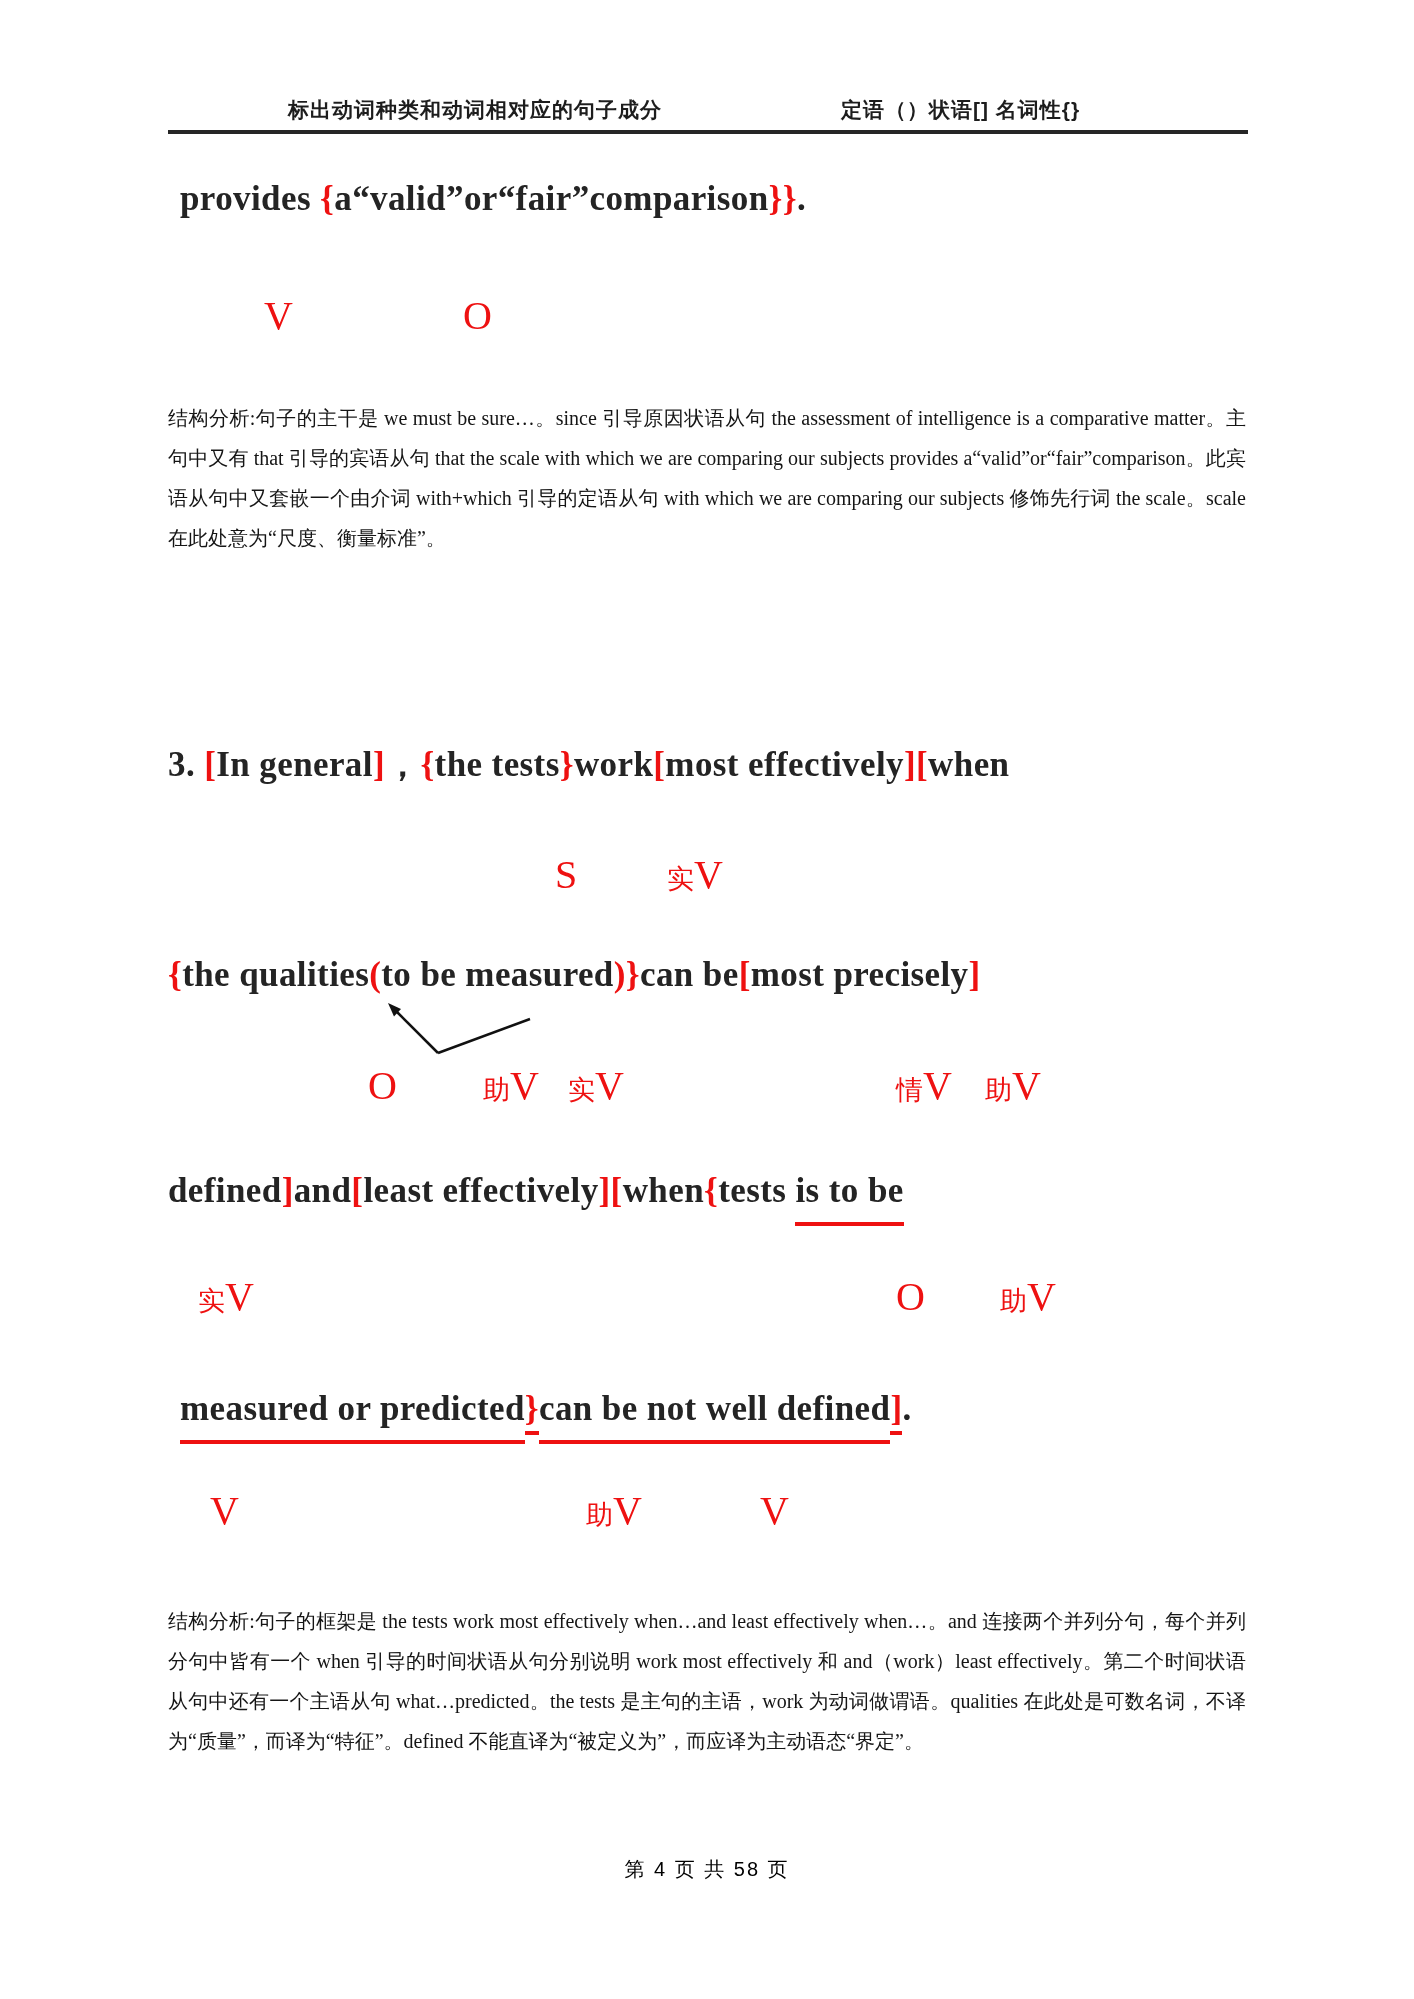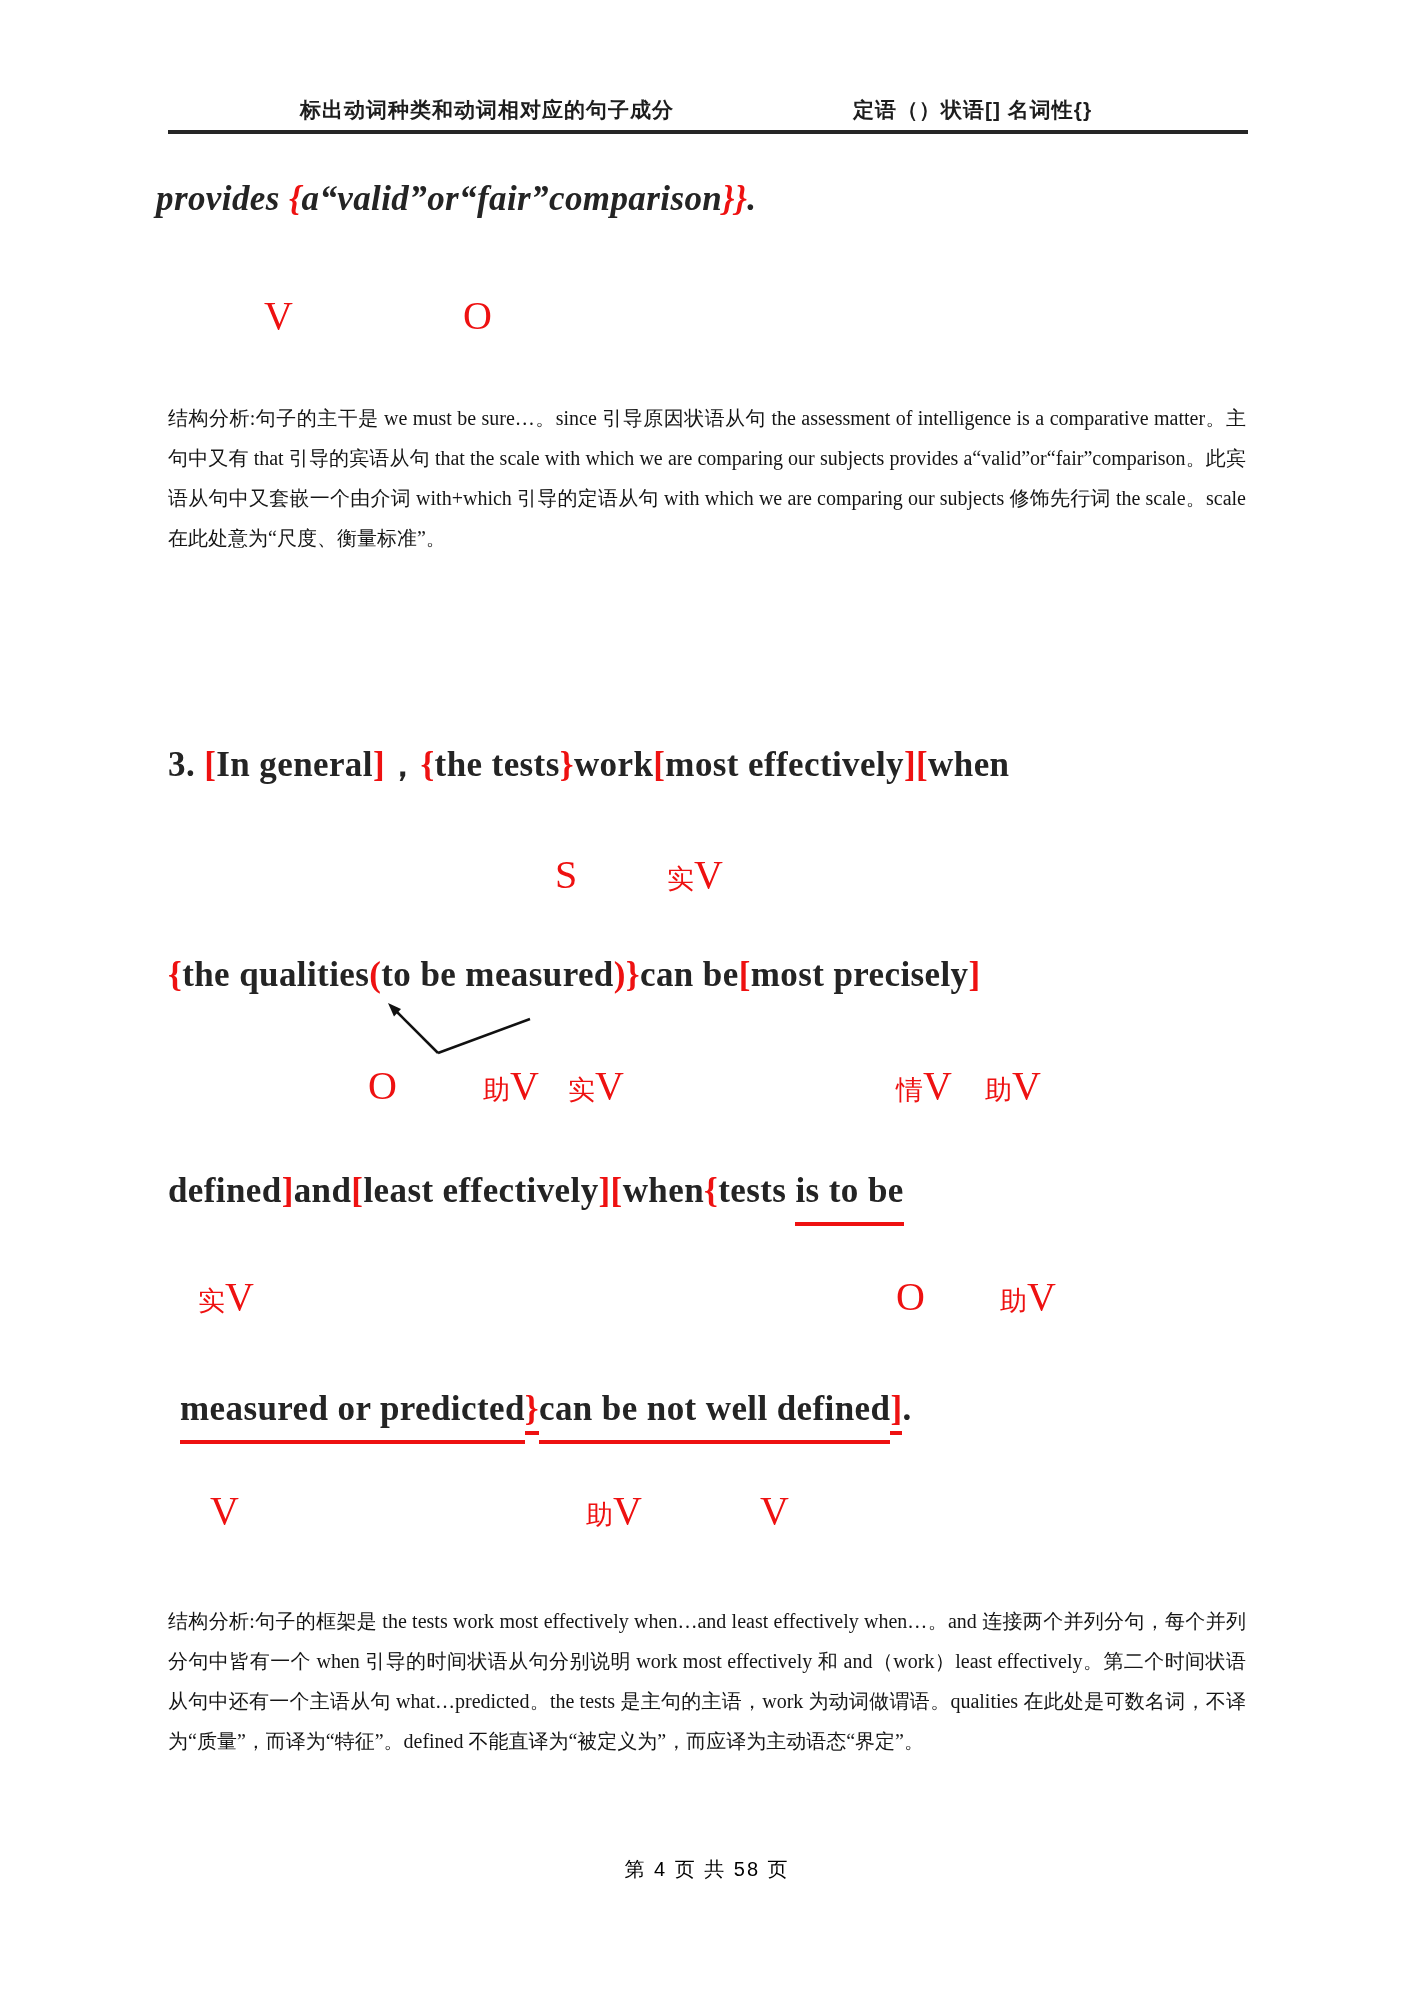--- a/index.html
+++ b/index.html
@@ -1,21 +1,21 @@
 <!DOCTYPE html>
 <html style="--red: #ee1111; --text: #242424;"><head>
 <meta charset="utf-8">
 <style>
   * { margin:0; padding:0; box-sizing:border-box; }
   html,body { background:#ffffff; }
   body { font-family:"Liberation Serif","DejaVu Serif",serif; }
   .page { position:relative; width:1414px; height:1999px; background:#fff; overflow:hidden; margin:0 auto; }
 
   .hdr { position:absolute; font-family:"Liberation Sans","DejaVu Sans",sans-serif;
-         font-weight:bold; font-size:21px; color:#1d1d1d; letter-spacing:1px; white-space:nowrap;margin-left:12px; }
+         font-weight:bold; font-size:21px; color:#1d1d1d; letter-spacing:1px; white-space:nowrap; }
   .rule { position:absolute; background:#262626; }
 
   .bigline { position:absolute; font-weight:bold; font-size:35px; letter-spacing:0.4px;
              color:var(--text); white-space:nowrap; line-height:46px; }
   .seg-k  { color:var(--text); }
   .seg-r  { color:var(--red); }
   .seg-ku { color:var(--text); border-bottom:4px solid var(--red); padding-bottom:12px; }
   .seg-ru { color:var(--red);  border-bottom:4px solid var(--red); padding-bottom:3px; }
 
   .labelrow { position:absolute; left:0; width:100%; height:54px; }
@@ -34,21 +34,21 @@
 </style>
 </head>
 <body>
 
 <div class="page">
 
   <span class="hdr" style="left:288px; top:96px;">标出动词种类和动词相对应的句子成分</span>
   <span class="hdr" style="left:841px; top:96px;">定语（）状语[] 名词性{}</span>
   <div class="rule" style="left:168px; top:130px; width:1080px; height:4px;"></div>
 
-  <div class="bigline" style="left:156px; top:176px;font-style:italic;"><span class="seg-k">provides </span><span class="seg-r">{</span><span class="seg-k">a“valid”or“fair”comparison</span><span class="seg-r">}}</span><span class="seg-k">.</span></div>
+  <div class="bigline" style="left:180px; top:176px;"><span class="seg-k">provides </span><span class="seg-r">{</span><span class="seg-k">a“valid”or“fair”comparison</span><span class="seg-r">}}</span><span class="seg-k">.</span></div>
 
   <div class="labelrow" style="top:293px;">
     <span class="lab" style="left:264px;">V</span>
     <span class="lab" style="left:463px;">O</span>
   </div>
 
   <div class="para" style="top:398px;">结构分析:句子的主干是 we must be sure…。since 引导原因状语从句 the assessment of intelligence is a comparative matter。主句中又有 that 引导的宾语从句 that the scale with which we are comparing our subjects provides a“valid”or“fair”comparison。此宾语从句中又套嵌一个由介词 with+which 引导的定语从句 with which we are comparing our subjects 修饰先行词 the scale。scale 在此处意为“尺度、衡量标准”。</div>
 
   <div class="bigline" style="left:168px; top:742px;"><span class="seg-k">3. </span><span class="seg-r">[</span><span class="seg-k">In general</span><span class="seg-r">]</span><span class="seg-k">，</span><span class="seg-r">{</span><span class="seg-k">the tests</span><span class="seg-r">}</span><span class="seg-k">work</span><span class="seg-r">[</span><span class="seg-k">most effectively</span><span class="seg-r">][</span><span class="seg-k">when</span></div>
 

